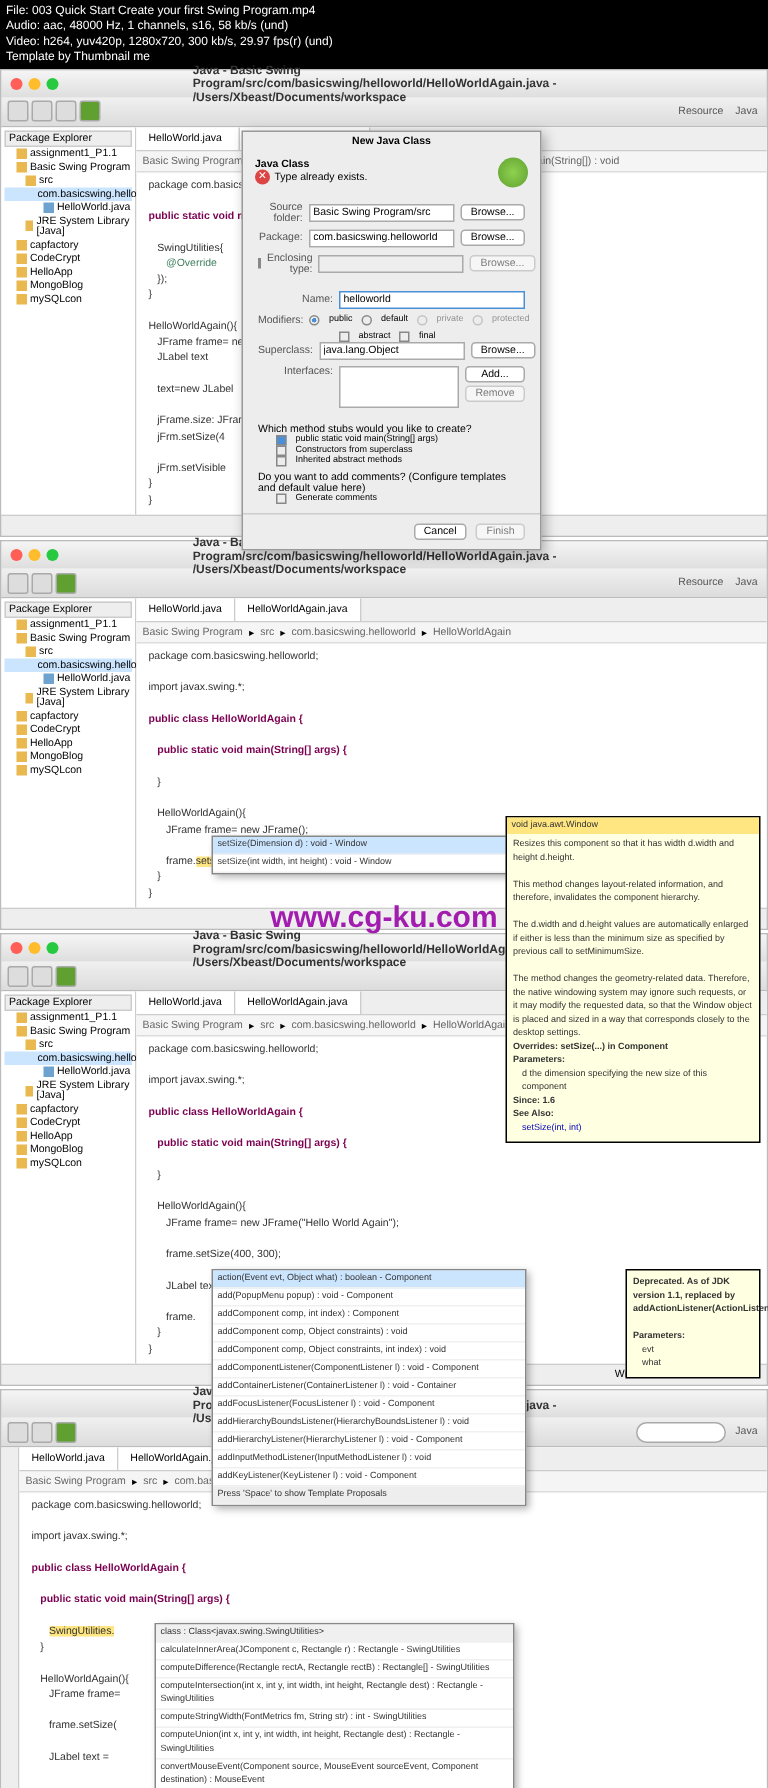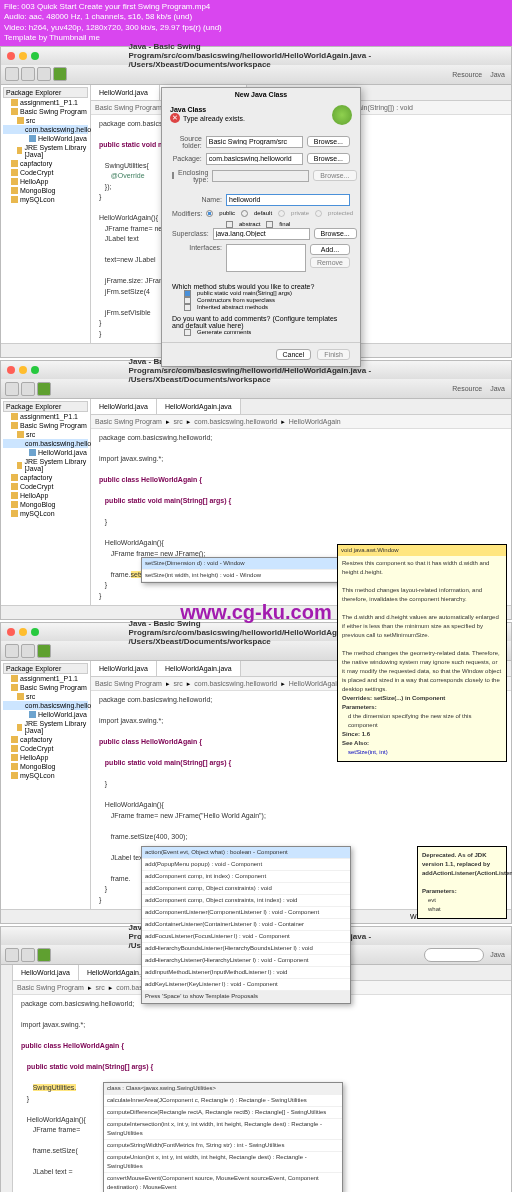--- a/index.html
+++ b/index.html
@@ -1,17 +1,17 @@
 <!DOCTYPE html>
 <html><head>
 <meta charset="utf-8">
 <style>
 * { margin: 0; padding: 0; box-sizing: border-box; font-family: Arial, sans-serif; }
 body { background: #fff; width: 512px; }
-.meta-info { background: #d946ef; color: #fff; font-size: 8px; padding: 2px 4px; line-height: 1.3; }
+.meta-info { background: #000000; color: #fff; font-size: 8px; padding: 2px 4px; line-height: 1.3; }
 .window { background: #e8e8e8; border: 1px solid #bbb; margin-bottom: 2px; position: relative; }
 .titlebar { background: linear-gradient(#f5f5f5,#dedede); height: 18px; display: flex; align-items: center; padding: 0 6px; font-size: 8px; color: #555; }
 .traffic { display: flex; gap: 4px; margin-right: auto; }
 .dot { width: 8px; height: 8px; border-radius: 50%; }
 .dot.red { background: #ff5f56; } .dot.yellow { background: #ffbd2e; } .dot.green { background: #27c93f; }
 .title-text { position: absolute; left: 50%; transform: translateX(-50%); font-size: 8px; color: #333; font-weight: bold; }
 .toolbar { background: linear-gradient(#f0f0f0,#dcdcdc); height: 20px; display: flex; align-items: center; padding: 0 4px; gap: 2px; border-bottom: 1px solid #bbb; }
 .toolbar-icon { width: 14px; height: 14px; background: #ddd; border: 1px solid #aaa; border-radius: 2px; }
 .toolbar-right { margin-left: auto; display: flex; align-items: center; gap: 4px; }
 .search-box { width: 60px; height: 14px; border: 1px solid #aaa; border-radius: 7px; background: #fff; font-size: 7px; padding: 0 4px; }

